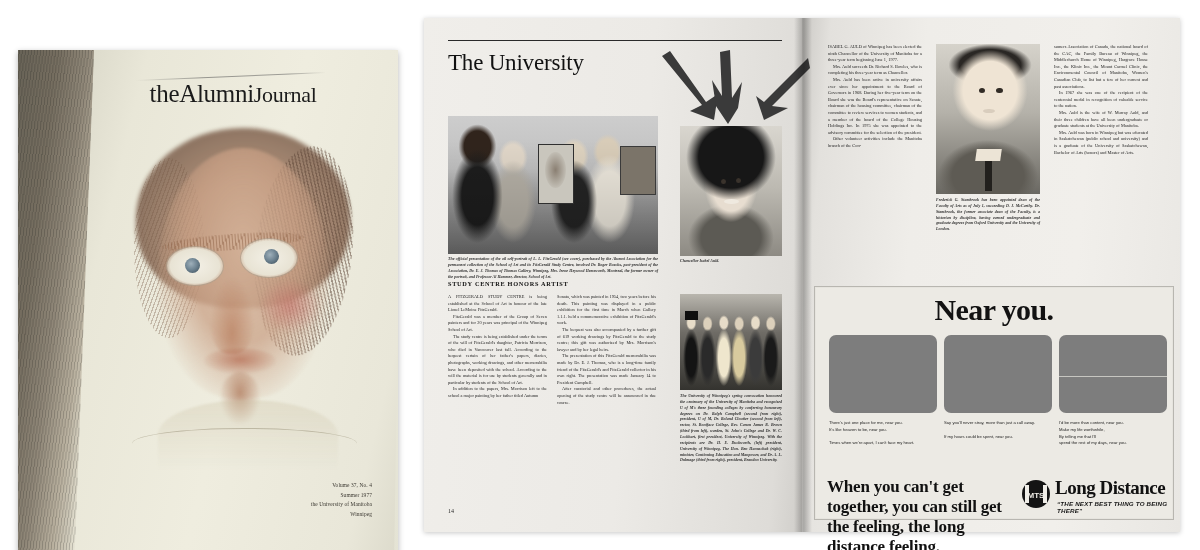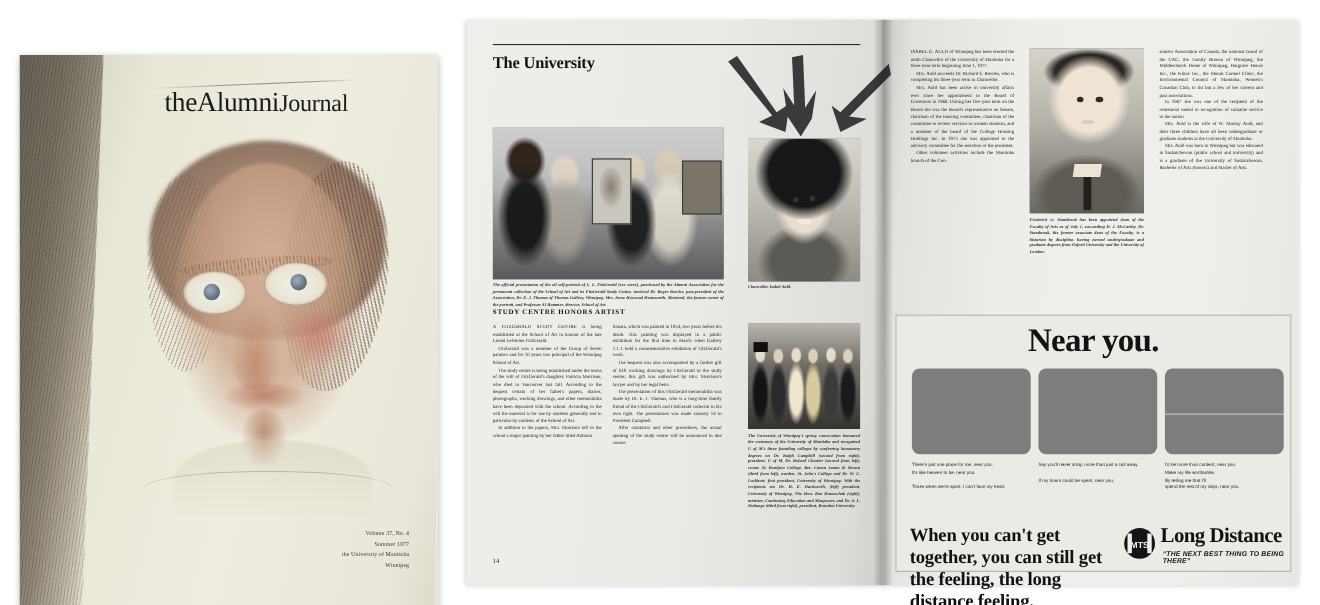--- a/index.html
+++ b/index.html
@@ -75,21 +75,21 @@
   .pageL{position:absolute;left:0;top:0;width:378px;height:100%;
     background:linear-gradient(95deg,#f0eeea 0%,#eceae6 55%,#dedcd8 92%,#cfcdc9 100%);}
   .pageR{position:absolute;left:378px;top:0;width:378px;height:100%;
     background:linear-gradient(95deg,#cbc9c5 0%,#e3e1dd 7%,#efede9 30%,#f1efeb 70%,#e9e7e3 100%);}
   .gutter{position:absolute;left:370px;top:0;width:18px;height:100%;
     background:linear-gradient(90deg,rgba(0,0,0,0) 0%,rgba(0,0,0,.22) 46%,rgba(0,0,0,.26) 54%,rgba(0,0,0,0) 100%);}
 
   
   .rule-top{position:absolute;left:24px;top:22px;width:334px;height:1px;background:#2a2a2a;}
   .head-univ{position:absolute;left:24px;top:32px;font-family:"Liberation Serif",serif;
-    font-weight:bold;font-size:15px;color:#111;letter-spacing:-.2px;}
+    font-weight:normal;font-size:23px;color:#111;letter-spacing:-.2px;}
   .photo{position:absolute;background:#8e8e8e;overflow:hidden;}
   .photo .ph-in{position:absolute;inset:0;}
   .cap{position:absolute;font-style:italic;font-weight:bold;color:#2c2c2c;
     font-size:3.9px;line-height:1.5;letter-spacing:.05px;text-align:justify;}
   .subhead{position:absolute;font-weight:bold;font-size:6.3px;letter-spacing:.7px;color:#111;}
   .col{position:absolute;font-size:4.35px;line-height:1.52;color:#1d1d1d;text-align:justify;
     hyphens:auto;letter-spacing:.02px;}
   .col p{margin:0 0 0 0;text-indent:5px;}
   .col p.lead{text-indent:0;}
   .folio{position:absolute;font-size:6px;color:#2a2a2a;}

